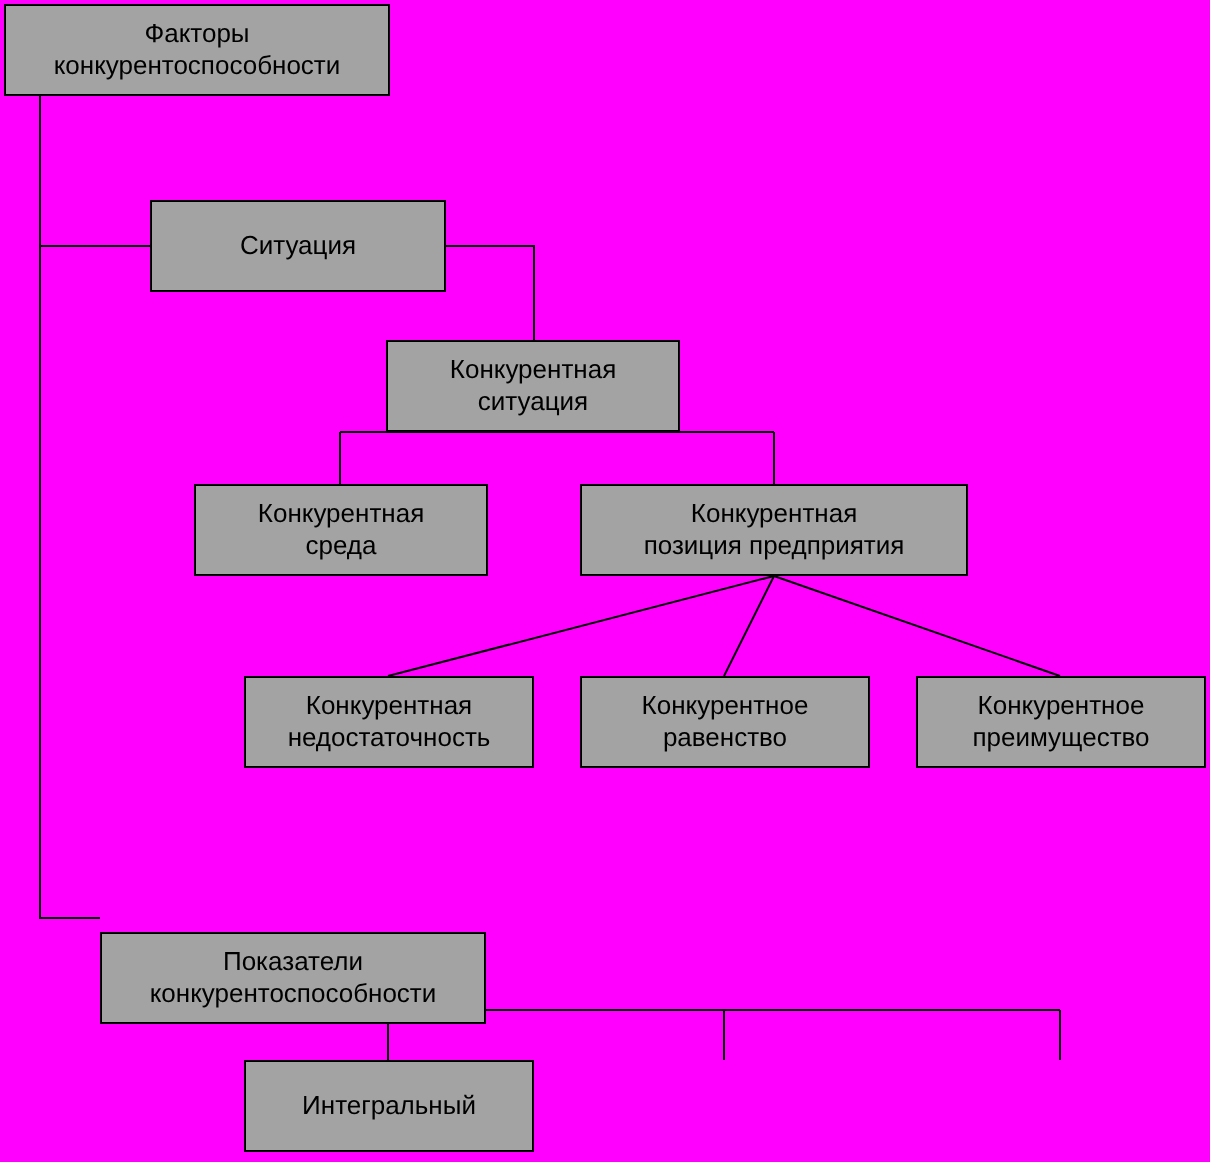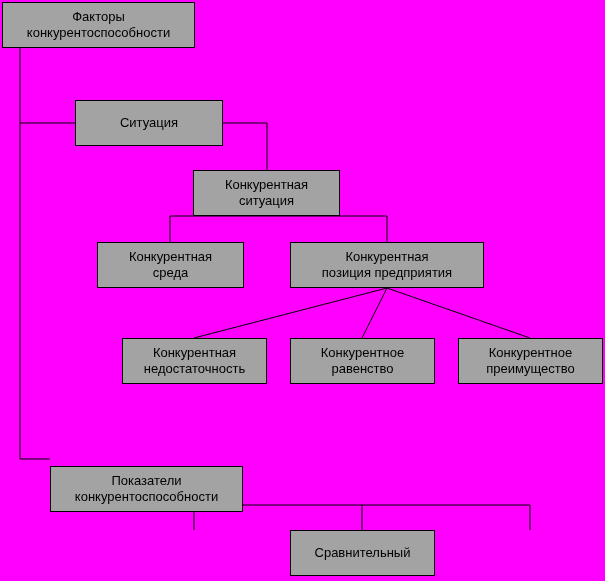--- a/index.html
+++ b/index.html
@@ -89,17 +89,17 @@
 
   <div class="node" style="left:290px; top:338px; width:145px; height:46px;">Конкурентное
 равенство</div>
 
   <div class="node" style="left:458px; top:338px; width:145px; height:46px;">Конкурентное
 преимущество</div>
 
   <div class="node" style="left:50px; top:436px; width:193px; height:46px;margin-top:30px;">Показатели
 конкурентоспособности</div>
 
+  <div class="node" style="left:122px; top:530px; width:145px; height:46px;">Интегральный</div>
 
-  <div class="node" style="left:290px; top:530px; width:145px; height:46px;">Сравнительный</div>
 
 
 </div>
 
 </body></html>

